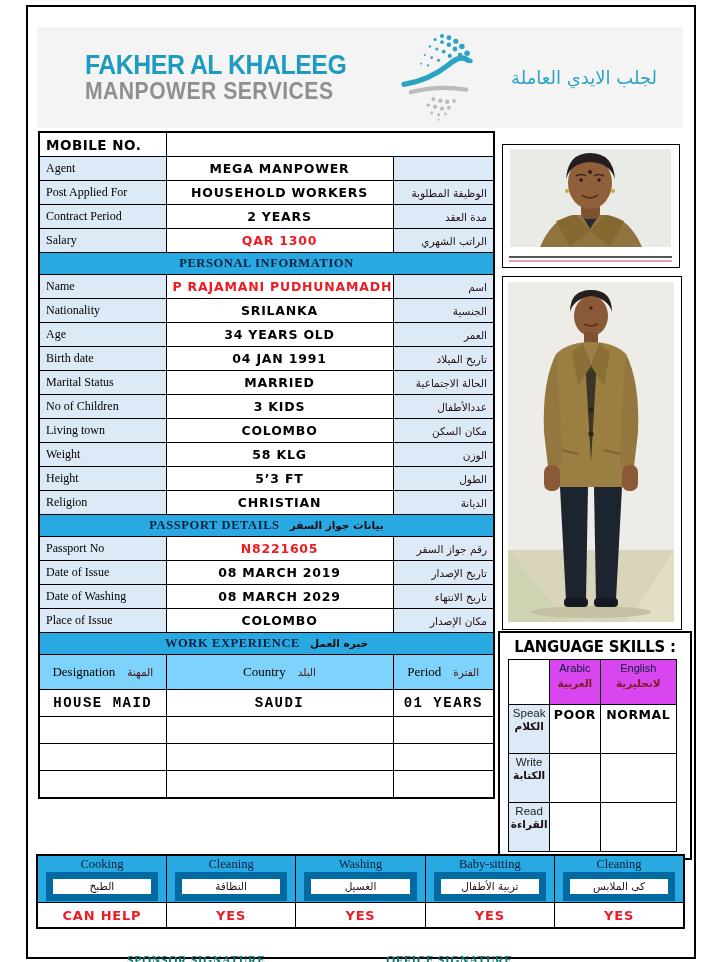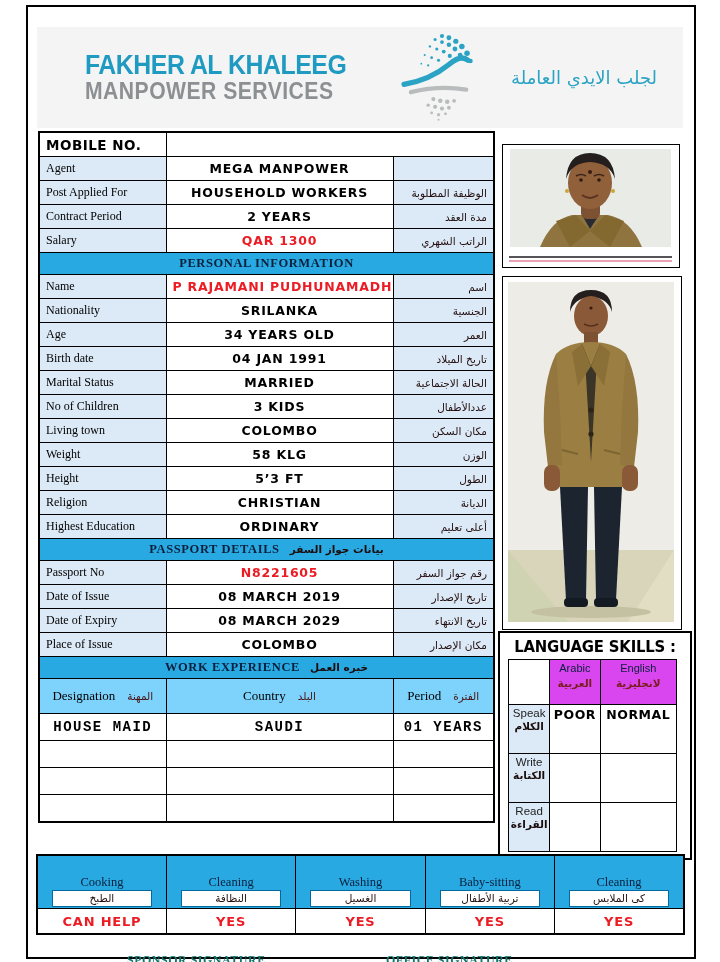--- a/index.html
+++ b/index.html
@@ -67,23 +67,23 @@
   .lang-rowlbl{background:#dce9f6;height:44px;}
   .lang-rowlbl .en{font-family:"Liberation Sans",sans-serif;font-size:11.5px;color:#222;display:block;}
   .lang-rowlbl .ar{font-family:"DejaVu Sans",sans-serif;font-size:10.5px;color:#1b0d0d;font-weight:bold;
                    display:block;margin-top:1px;}
   .lang-val{font-family:"DejaVu Sans",sans-serif;font-weight:bold;font-size:12.5px;letter-spacing:0.5px;}
 
   
   .skills-table{position:absolute;left:36px;top:854px;width:649px;border-collapse:collapse;
                 table-layout:fixed;border:2px solid #000;}
   .skills-table td{border:1px solid #000;text-align:center;}
-  .skill-hdr{background:#29a9e2;height:32px;vertical-align:top;padding-top:19px;}
+  .skill-hdr{background:#29a9e2;height:32px;vertical-align:top;padding-top:1px;}
   .skill-hdr .en{font-size:12.5px;color:#0a1f3c;display:block;line-height:15px;}
-  .skill-arbox{width:78%;margin:0 auto;background:#fff;border:1px solid #0369a1;height:15px;
+  .skill-arbox{width:78%;margin:0 auto;background:#fff;border:7px solid #0369a1;height:15px;
                line-height:15px;font-family:"DejaVu Sans",sans-serif;font-size:10.5px;color:#241010;}
   .skill-val{height:22px;font-family:"DejaVu Sans",sans-serif;font-weight:bold;font-size:13px;
              color:#ec1c24;letter-spacing:0.8px;background:#fff;}
 
   
   .sign{position:absolute;top:921px;font-size:12px;font-weight:bold;color:#0f766e;letter-spacing:0.5px;margin-top:32px;}
   #sign-sponsor{left:127px;}
   #sign-office{left:386px;}
 </style>
 </head>
@@ -221,43 +221,38 @@
     <tr>
       <td class="lbl">Height</td>
       <td class="val">5’3  FT</td>
       <td class="arc">الطول</td>
     </tr>
     <tr>
       <td class="lbl">Religion</td>
       <td class="val">CHRISTIAN</td>
       <td class="arc">الديانة</td>
     </tr>
-    <tr>
-      <td class="lbl">Highest Education</td>
-      <td class="val">ORDINARY</td>
-      <td class="arc">أعلى تعليم</td>
-    </tr>
 
     <tr>
       <td class="sec-hdr" colspan="3">
         <span>PASSPORT DETAILS</span><span class="ar-part">بيانات جواز السفر</span>
       </td>
     </tr>
     <tr>
       <td class="lbl">Passport No</td>
       <td class="val red">N8221605</td>
       <td class="arc">رقم جواز السفر</td>
     </tr>
     <tr>
       <td class="lbl">Date of Issue</td>
       <td class="val">08 MARCH 2019</td>
       <td class="arc">تاريخ الإصدار</td>
     </tr>
     <tr>
-      <td class="lbl">Date of Expiry</td>
+      <td class="lbl">Date of Washing</td>
       <td class="val">08 MARCH 2029</td>
       <td class="arc">تاريخ الانتهاء</td>
     </tr>
     <tr>
       <td class="lbl">Place of Issue</td>
       <td class="val">COLOMBO</td>
       <td class="arc">مكان الإصدار</td>
     </tr>
 
     <tr>

